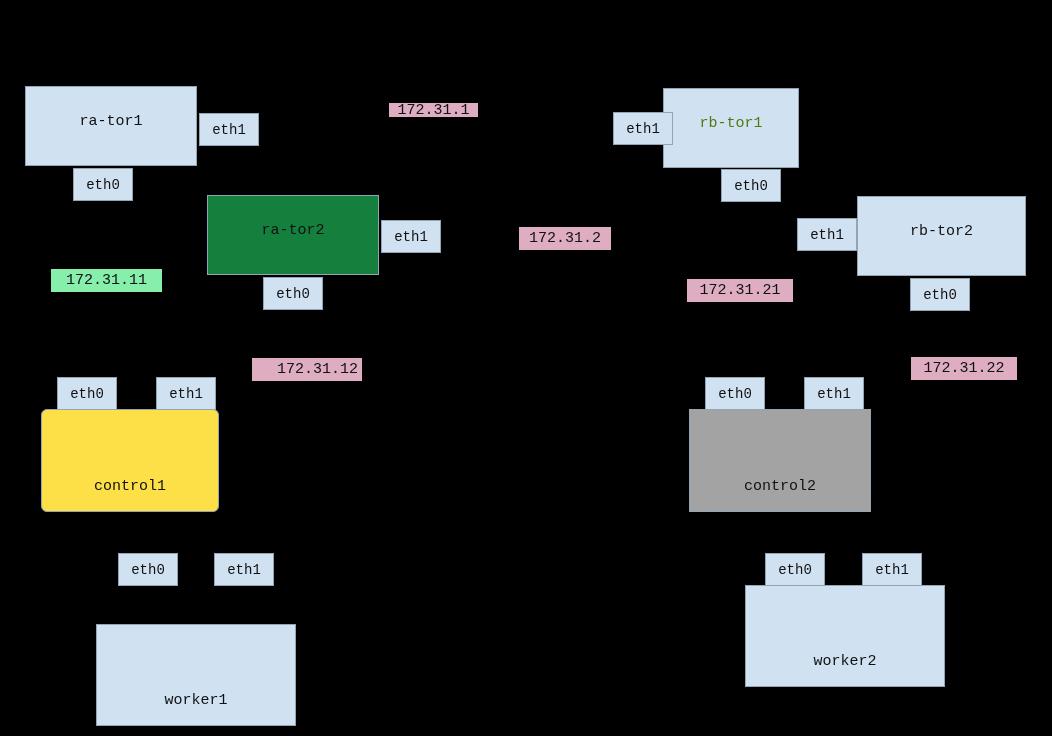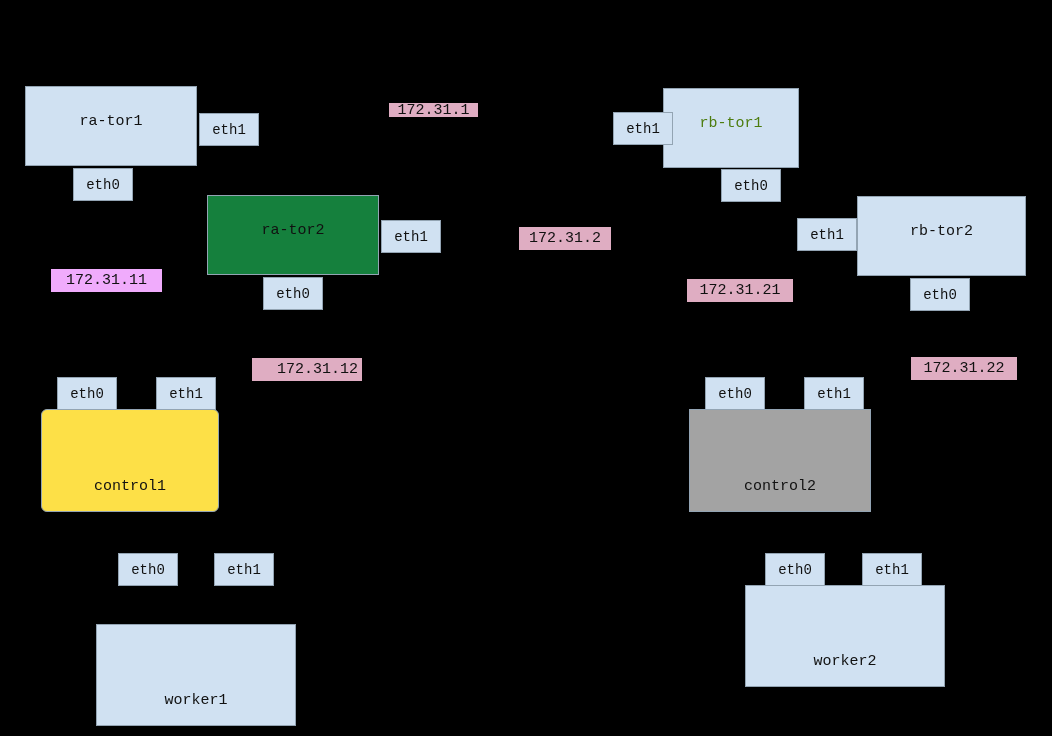--- a/index.html
+++ b/index.html
@@ -106,17 +106,17 @@
     <div class="port" style="left: 57px; top: 377px; width: 60px; height: 33px; background: rgb(208, 225, 242); border-color: rgb(147, 164, 179); color: rgb(17, 17, 17);">eth0</div>
     <div class="port" style="left: 156px; top: 377px; width: 60px; height: 33px; background: rgb(208, 225, 242); border-color: rgb(147, 164, 179); color: rgb(17, 17, 17);">eth1</div>
     <div class="port" style="left: 705px; top: 377px; width: 60px; height: 33px; background: rgb(208, 225, 242); border-color: rgb(147, 164, 179); color: rgb(17, 17, 17);">eth0</div>
     <div class="port" style="left: 804px; top: 377px; width: 60px; height: 33px; background: rgb(208, 225, 242); border-color: rgb(147, 164, 179); color: rgb(17, 17, 17);">eth1</div>
     <div class="port" style="left: 118px; top: 553px; width: 60px; height: 33px; background: rgb(208, 225, 242); border-color: rgb(147, 164, 179); color: rgb(17, 17, 17);">eth0</div>
     <div class="port" style="left: 214px; top: 553px; width: 60px; height: 33px; background: rgb(208, 225, 242); border-color: rgb(147, 164, 179); color: rgb(17, 17, 17);">eth1</div>
     <div class="port" style="left: 765px; top: 553px; width: 60px; height: 33px; background: rgb(208, 225, 242); border-color: rgb(147, 164, 179); color: rgb(17, 17, 17);">eth0</div>
     <div class="port" style="left: 862px; top: 553px; width: 60px; height: 33px; background: rgb(208, 225, 242); border-color: rgb(147, 164, 179); color: rgb(17, 17, 17);">eth1</div>
     <div class="iplabel" style="left: 389px; top: 103px; width: 89px; height: 14px; background: rgb(223, 173, 194); color: rgb(17, 17, 17);">172.31.1</div>
     <div class="iplabel" style="left: 519px; top: 207px; width: 92px; height: 23px; background: rgb(223, 173, 194); color: rgb(17, 17, 17); margin-top: 20px;">172.31.2</div>
-    <div class="iplabel" style="left: 51px; top: 269px; width: 111px; height: 23px; background: #f0abfc; color: rgb(17, 17, 17);">172.31.11</div>
+    <div class="iplabel" style="left: 51px; top: 269px; width: 111px; height: 23px; background: #86efac; color: rgb(17, 17, 17);">172.31.11</div>
     <div class="iplabel" style="left: 252px; top: 358px; width: 110px; height: 23px; background: rgb(223, 173, 194); color: rgb(17, 17, 17); padding-left: 21px;">172.31.12</div>
     <div class="iplabel" style="left: 687px; top: 279px; width: 106px; height: 23px; background: rgb(223, 173, 194); color: rgb(17, 17, 17);">172.31.21</div>
     <div class="iplabel" style="left: 911px; top: 357px; width: 106px; height: 23px; background: rgb(223, 173, 194); color: rgb(17, 17, 17);">172.31.22</div>
   </div>
 
 </body></html>

